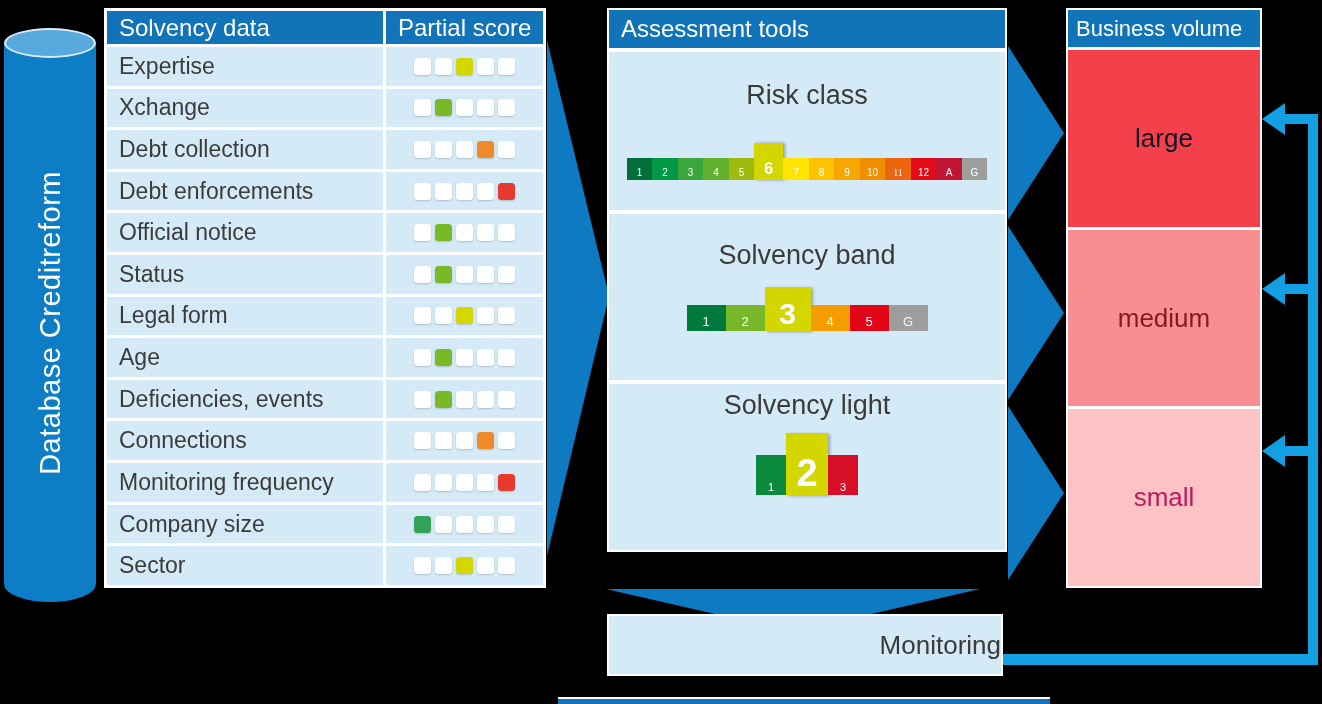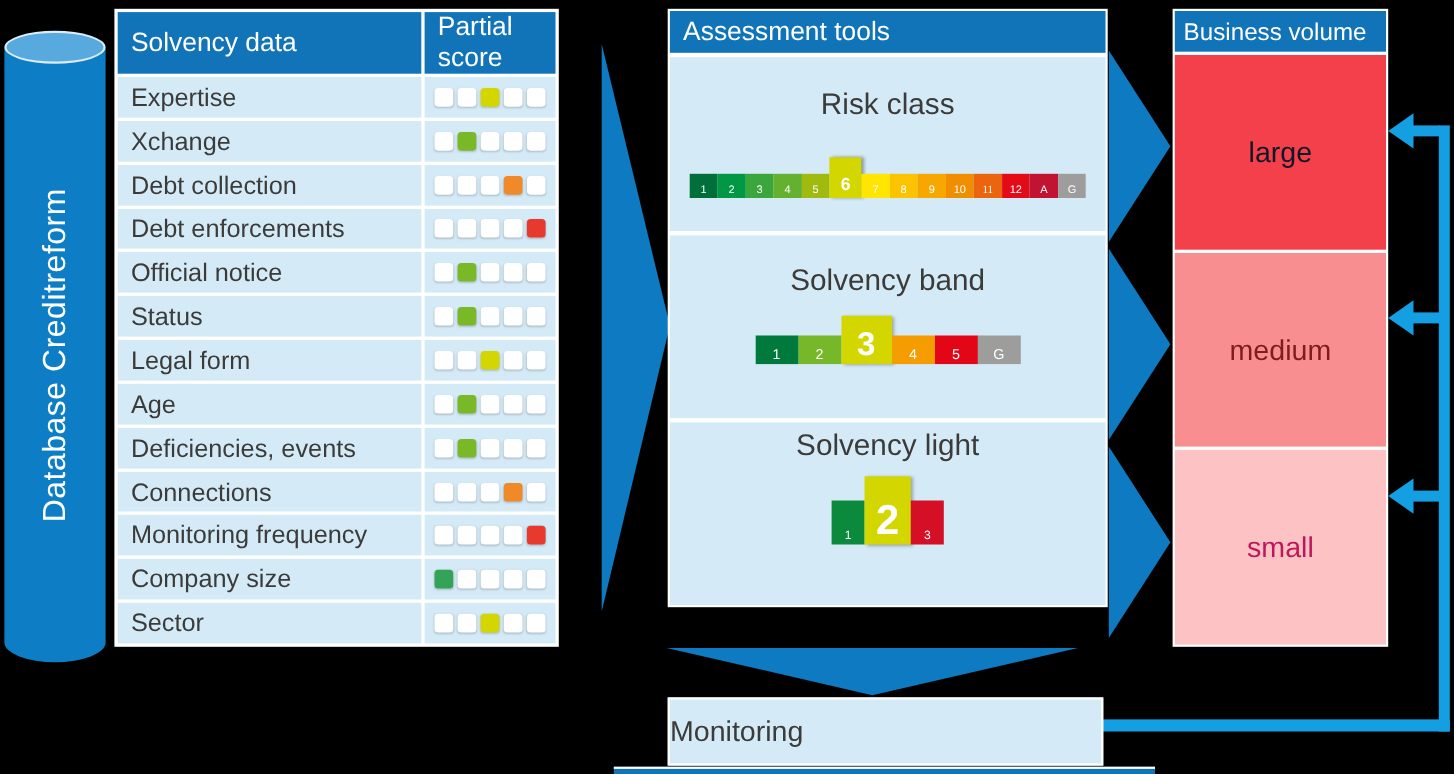--- a/index.html
+++ b/index.html
@@ -18,21 +18,21 @@
     position:absolute;left:4px;top:28px;width:92px;height:30px;
     background:var(--cyl-top);border:2px solid #dcedf9;border-radius:50%;
     box-sizing:border-box;
   }
   #cyl-label{
     writing-mode:vertical-rl;transform:rotate(180deg);
     color:#fff;font-size:29px;letter-spacing:.5px;white-space:nowrap;
   }
   
   #table{
-    position:absolute;left:104px;top:8px;width:404px;height:580px;
+    position:absolute;left:104px;top:8px;width:442px;height:580px;
     background:#fff;box-sizing:border-box;padding:3px;
     display:flex;flex-direction:column;gap:3px;
   }
   .t-head,.t-row{display:grid;grid-template-columns:276px 1fr;column-gap:3px;background:#fff;}
   .t-head{flex:0 0 33px;}
   .t-row{flex:1;}
   .t-head .cell{background:var(--header-blue);color:#fff;font-size:24px;display:flex;align-items:center;padding-left:12px;}
   .t-row .cell{background:var(--panel-blue);display:flex;align-items:center;}
   .t-label{color:var(--text-dark);font-size:23px;padding-left:12px;}
   .t-score{justify-content:center;gap:4px;}
@@ -66,23 +66,23 @@
   
   #volume{
     position:absolute;left:1066px;top:8px;width:196px;height:580px;
     background:#fff;box-sizing:border-box;padding:2px;
     display:flex;flex-direction:column;gap:3px;
   }
   #volume .panel-head{flex:0 0 37px;font-size:22px;padding-left:8px;}
   .vol-block{flex:1;display:flex;align-items:center;justify-content:center;font-size:26px;}
   
   #monitoring{
-    position:absolute;left:607px;top:634px;width:396px;height:62px;
+    position:absolute;left:607px;top:614px;width:396px;height:62px;
     background:var(--panel-blue);border:2px solid #fff;box-sizing:border-box;
-    display:flex;align-items:center;justify-content:flex-start;
+    display:flex;align-items:center;justify-content:flex-end;
     color:var(--text-dark);font-size:26px;
   }
   #bottom-bar{
     position:absolute;left:558px;top:697px;width:492px;height:7px;
     background:var(--header-blue);border-top:2px solid #fff;box-sizing:border-box;
   }
   
   #flow{position:absolute;left:0;top:0;pointer-events:none;}
 </style>
 </head>

